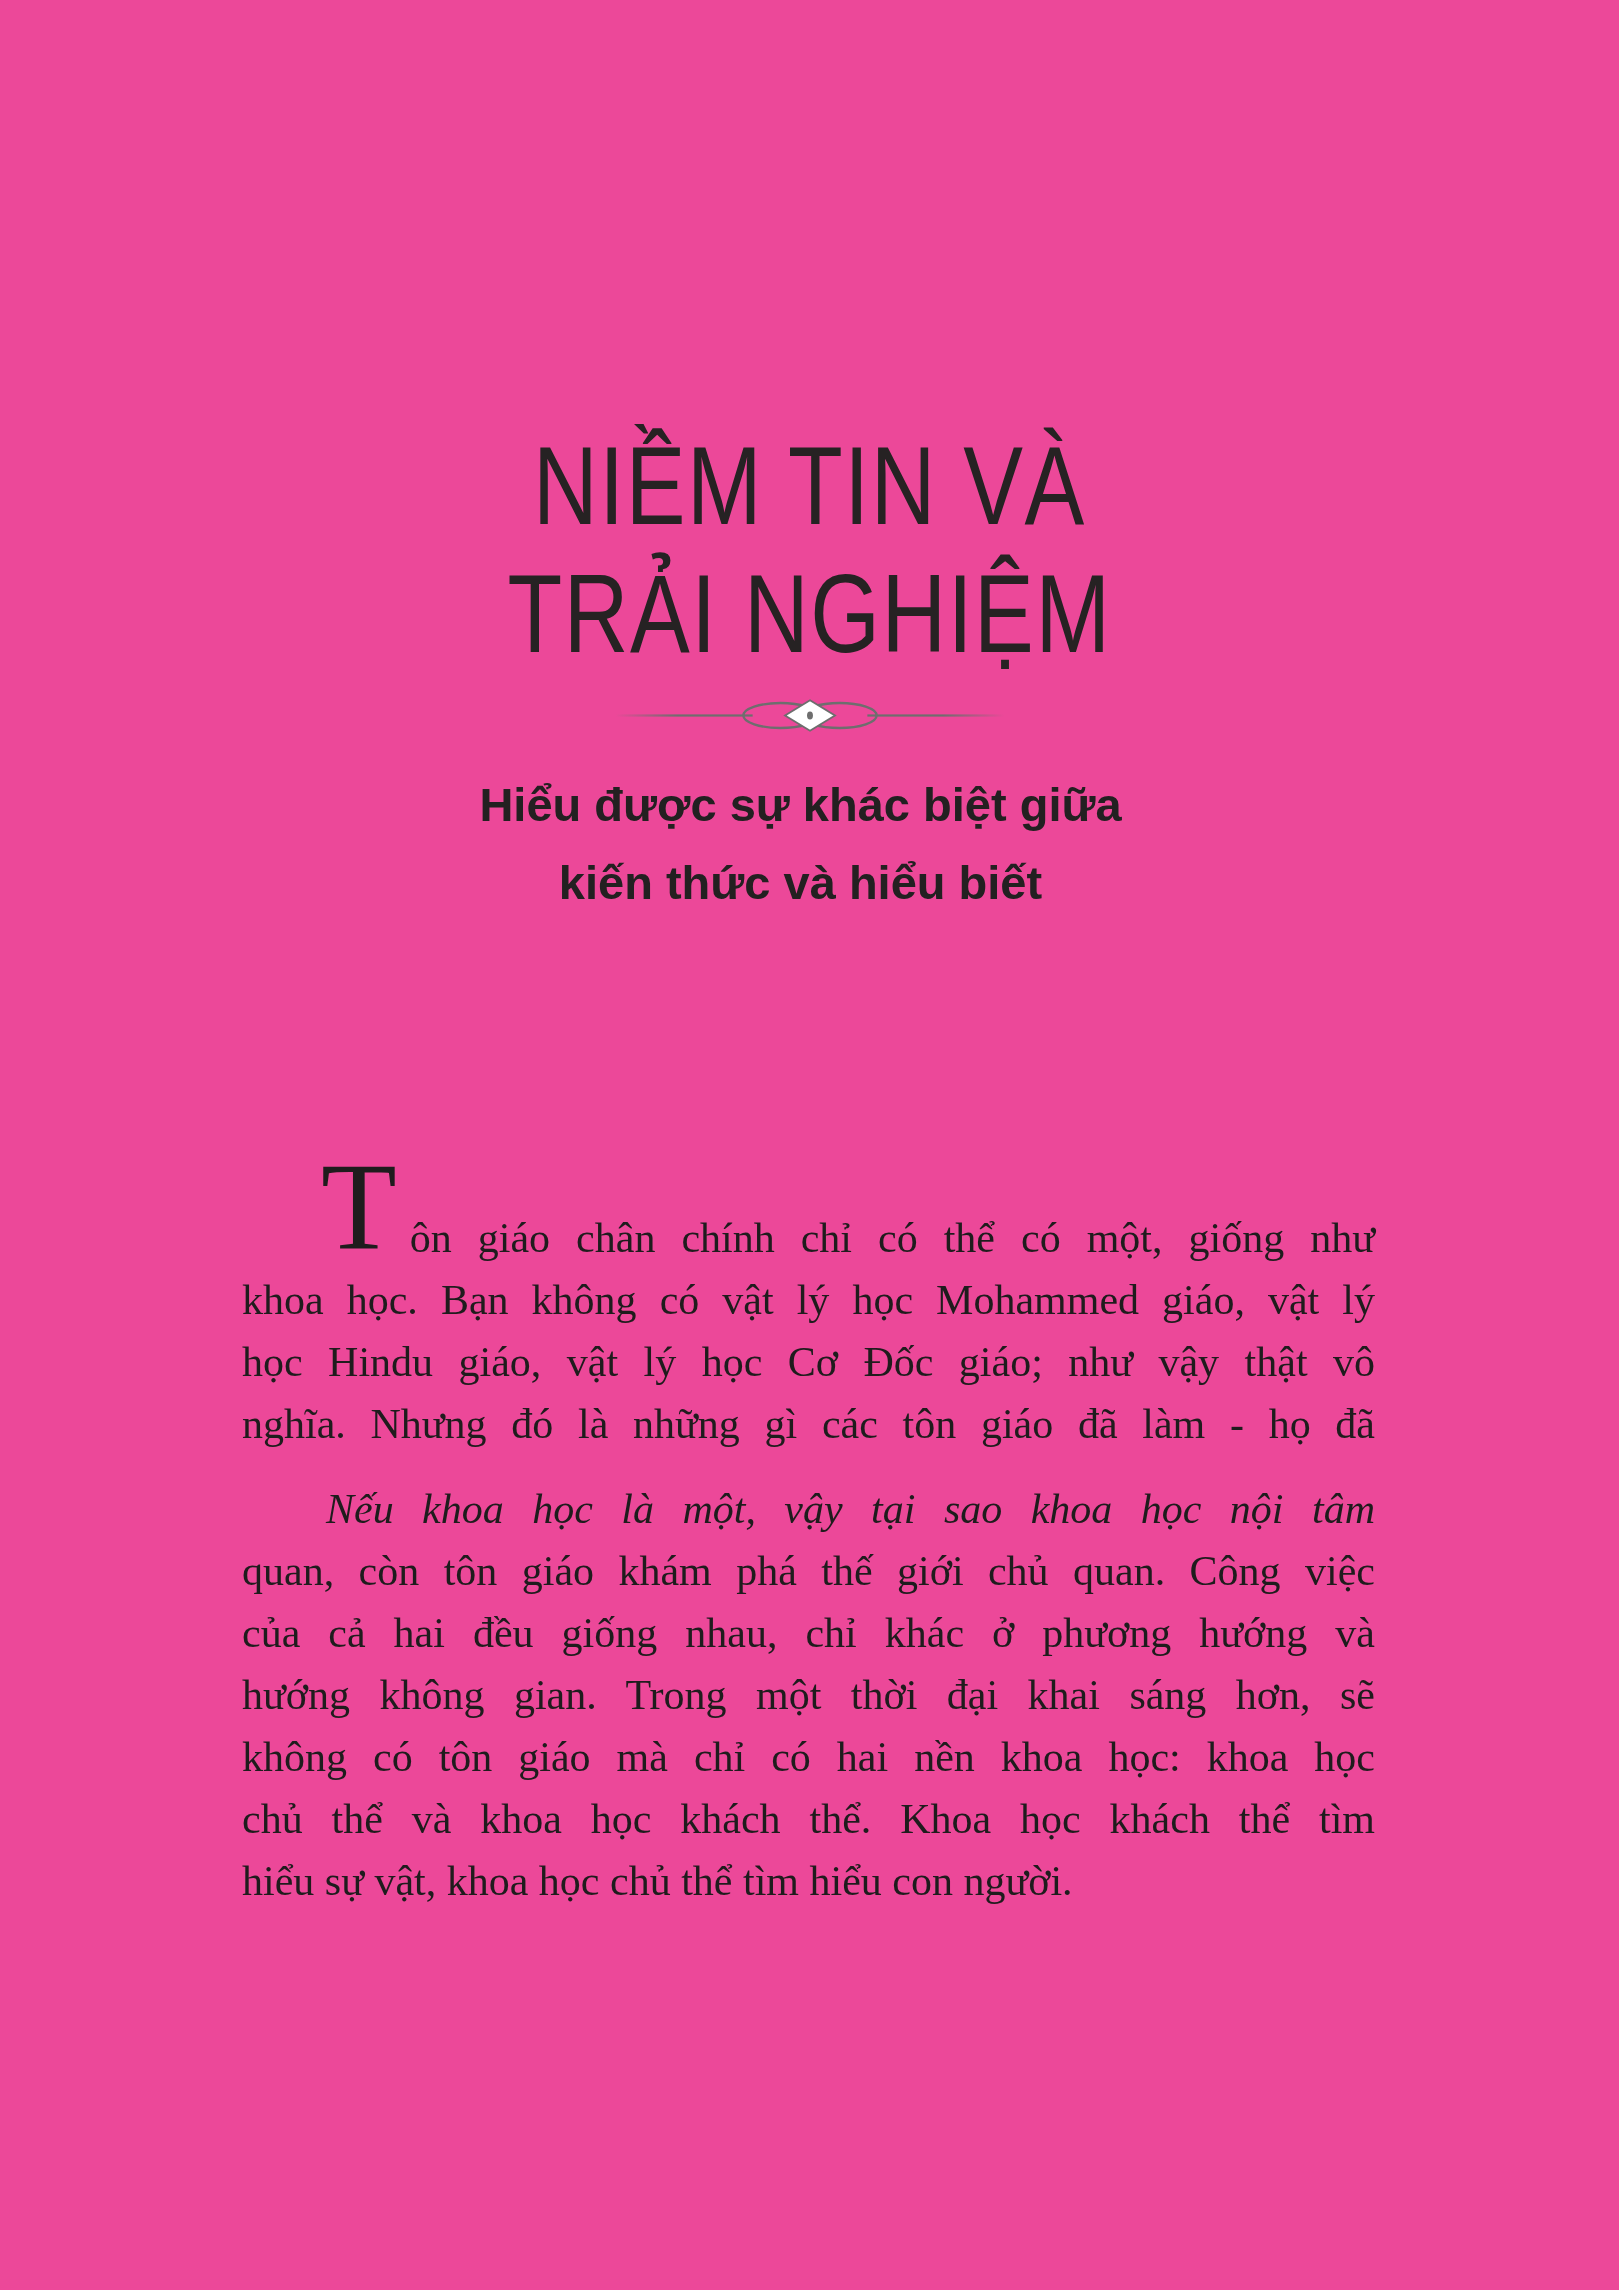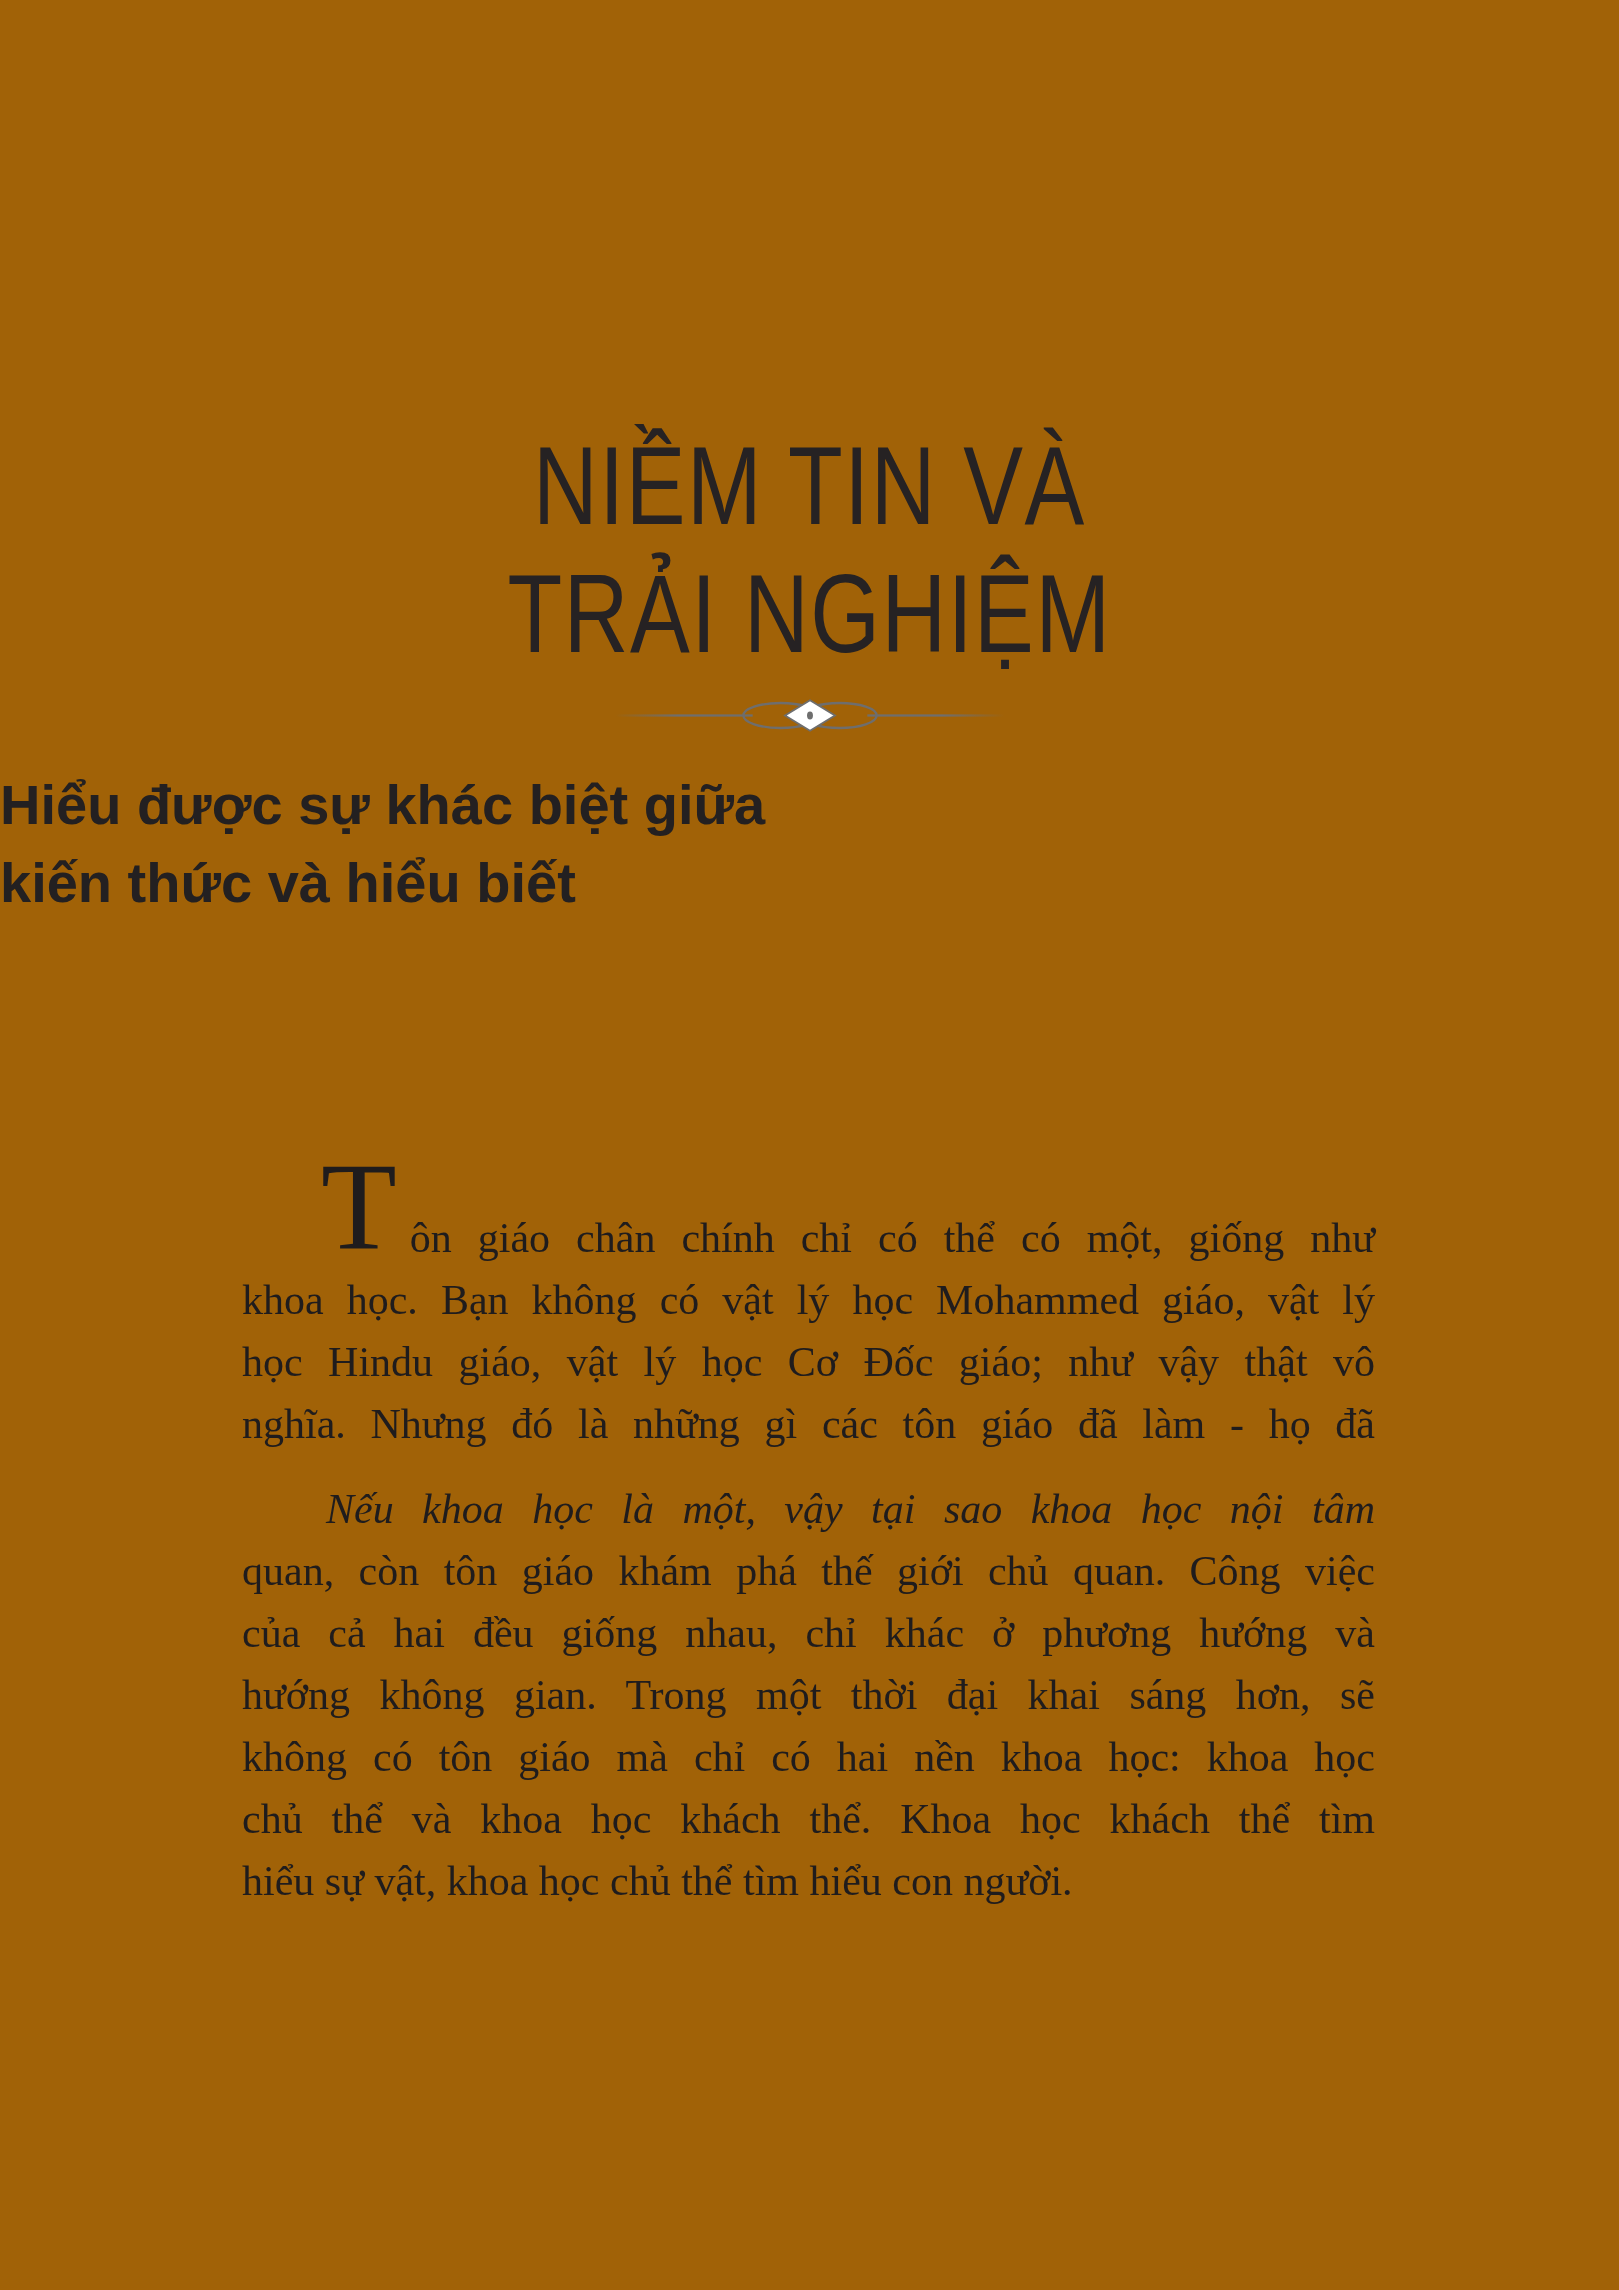--- a/index.html
+++ b/index.html
@@ -1,20 +1,20 @@
 <!DOCTYPE html>
 <html style="font-size:15px"><head>
 <meta charset="utf-8">
 <style>
   html,body{margin:0;padding:0;background:#e8e8e8;}
   .page{
     position:relative;
     width:1619px;height:2290px;
     margin:0 auto;
-    background:#a16207;
+    background:#ec4899;
     overflow:hidden;
     font-family:"Liberation Serif","DejaVu Serif",serif;
   }
   
   .title{
     position:absolute;top:422px;left:0;right:0;
     margin:0;
     text-align:center;
     font-family:"Liberation Sans","DejaVu Sans",sans-serif;
     font-weight:400;
@@ -29,24 +29,24 @@
   
   .divider{
     position:absolute;top:697px;left:50%;
     transform:translateX(-50%);
     width:392px;height:37px;
   }
   
   .subtitle{
     position:absolute;top:766px;left:0;right:18px;
     margin:0;
-    text-align:left;
+    text-align:center;
     font-family:"Liberation Sans","DejaVu Sans",sans-serif;
     font-weight:700;
-    font-size:56px;
+    font-size:47px;
     line-height:78px;
     color:#232021;
   }
   .subtitle .sl{display:block;}
   
   .bodytext{
     position:absolute;top:1207px;left:242px;
     width:1133px;
     font-size:42px;
     line-height:62px;

